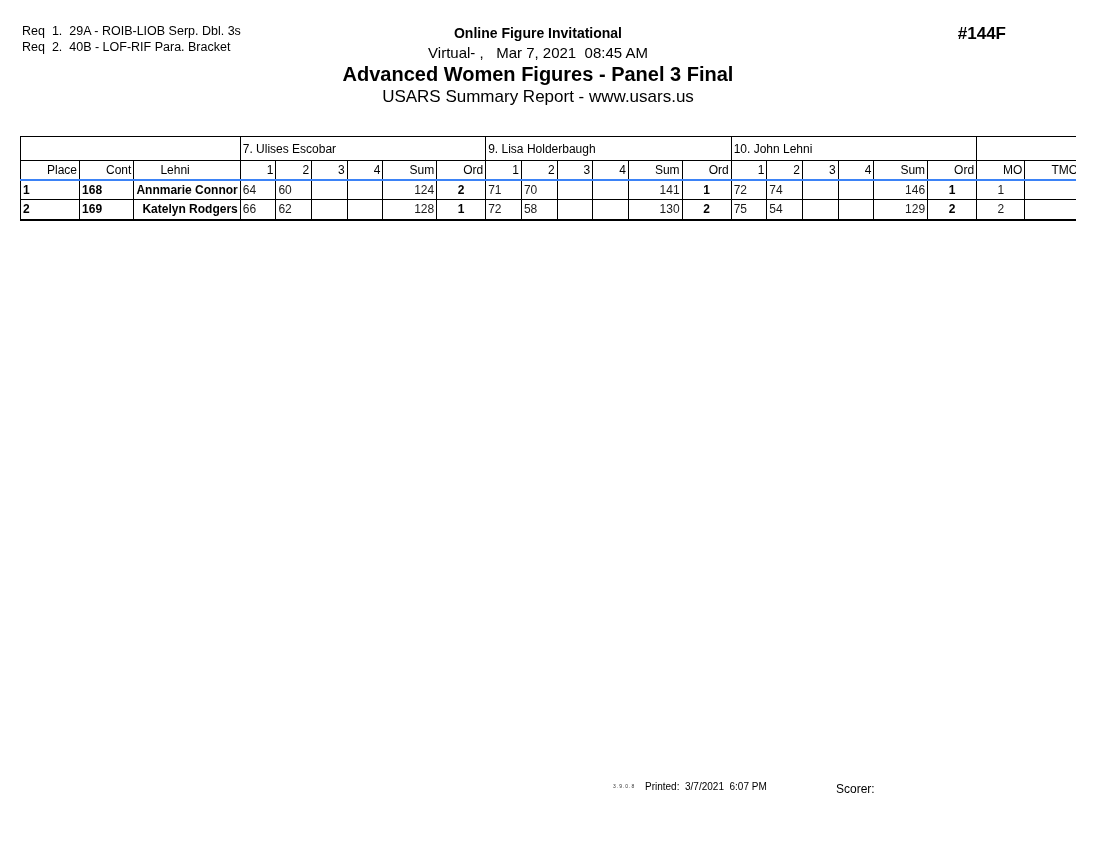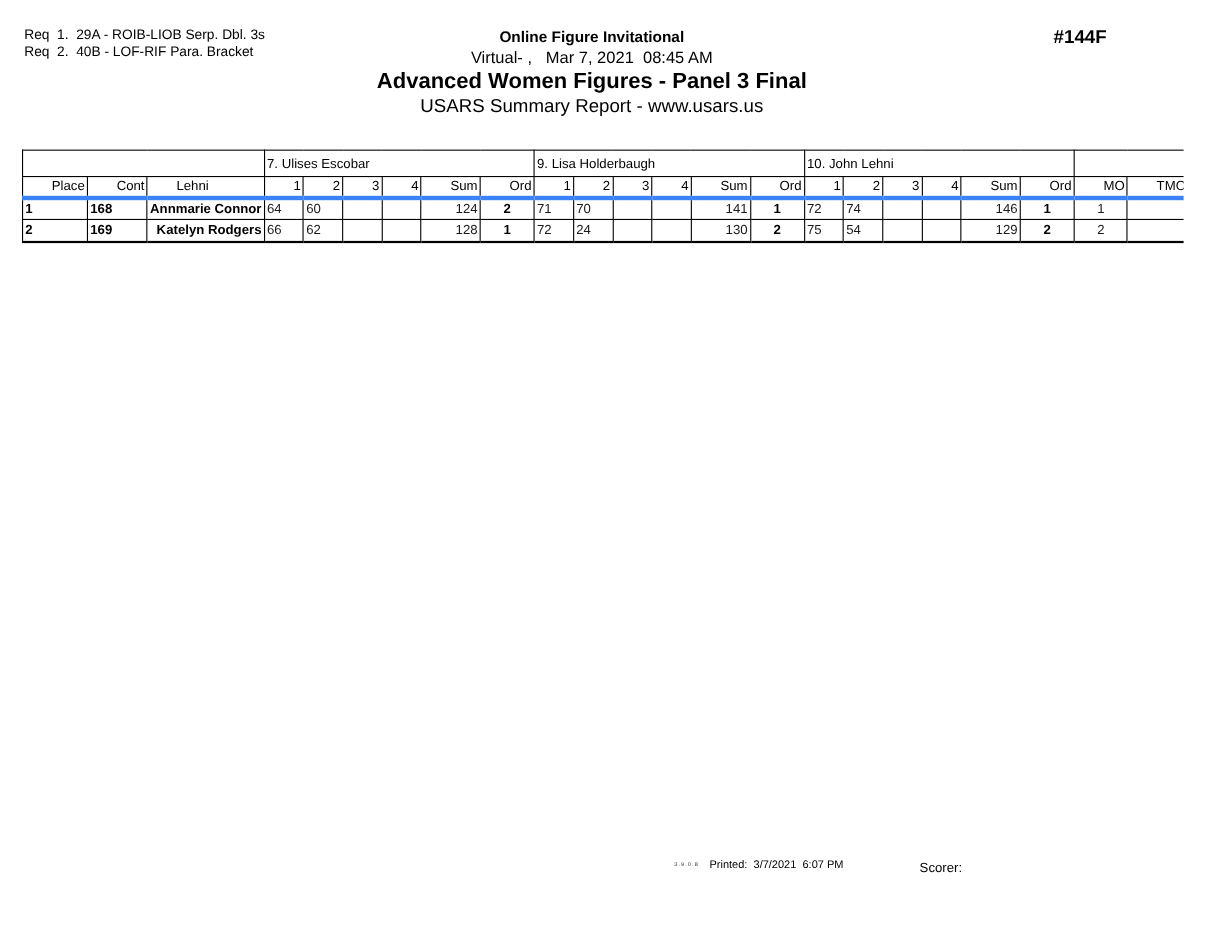--- a/index.html
+++ b/index.html
@@ -43,21 +43,21 @@
     padding: 0 2px;
     vertical-align: middle;
   }
   tr.judge-row  { height: 24px; margin-top: 48px; }
   tr.head-row   { height: 19px; }
   tr.data-row   { height: 20px; }
 
   td.blank { border: none; background: #fff; }
   td.judge { font-size: 11.5px; white-space: pre; padding-left: 4px; }
 
-  tr.head-row td { border-bottom: 4px solid #3b82f6; padding-left: 26px; }
+  tr.head-row td { border-bottom: 2px solid #3b82f6; padding-left: 26px; }
   tr.data-row:last-child td { border-bottom: 2px solid #000; }
 
   td.ord { border-left: 3px solid #000; border-right: 3px solid #000; text-align: center; }
   td.num-h { text-align: center; }
   td.sum-h { text-align: center; padding-left: 2px; }
 
   td.place-v { font-weight: bold; font-size: 13px; padding-left: 9px; }
   td.cont-v  { font-weight: bold; font-size: 13px; padding-left: 7px; }
   td.name-v  { font-weight: bold; font-size: 13.5px; padding-left: 5px; text-align: right; }
   td.score   { font-size: 13px; color: #1a1a1a; padding-left: 4px; }
@@ -197,21 +197,21 @@
       <td class="name-v">Katelyn Rodgers</td>
 
       <td class="score">66</td>
       <td class="score">62</td>
       <td class="score"></td>
       <td class="score"></td>
       <td class="sum-v">128</td>
       <td class="ord ord-v">1</td>
 
       <td class="score">72</td>
-      <td class="score">24</td>
+      <td class="score">58</td>
       <td class="score"></td>
       <td class="score"></td>
       <td class="sum-v">130</td>
       <td class="ord ord-v">2</td>
 
       <td class="score">75</td>
       <td class="score">54</td>
       <td class="score"></td>
       <td class="score"></td>
       <td class="sum-v">129</td>

